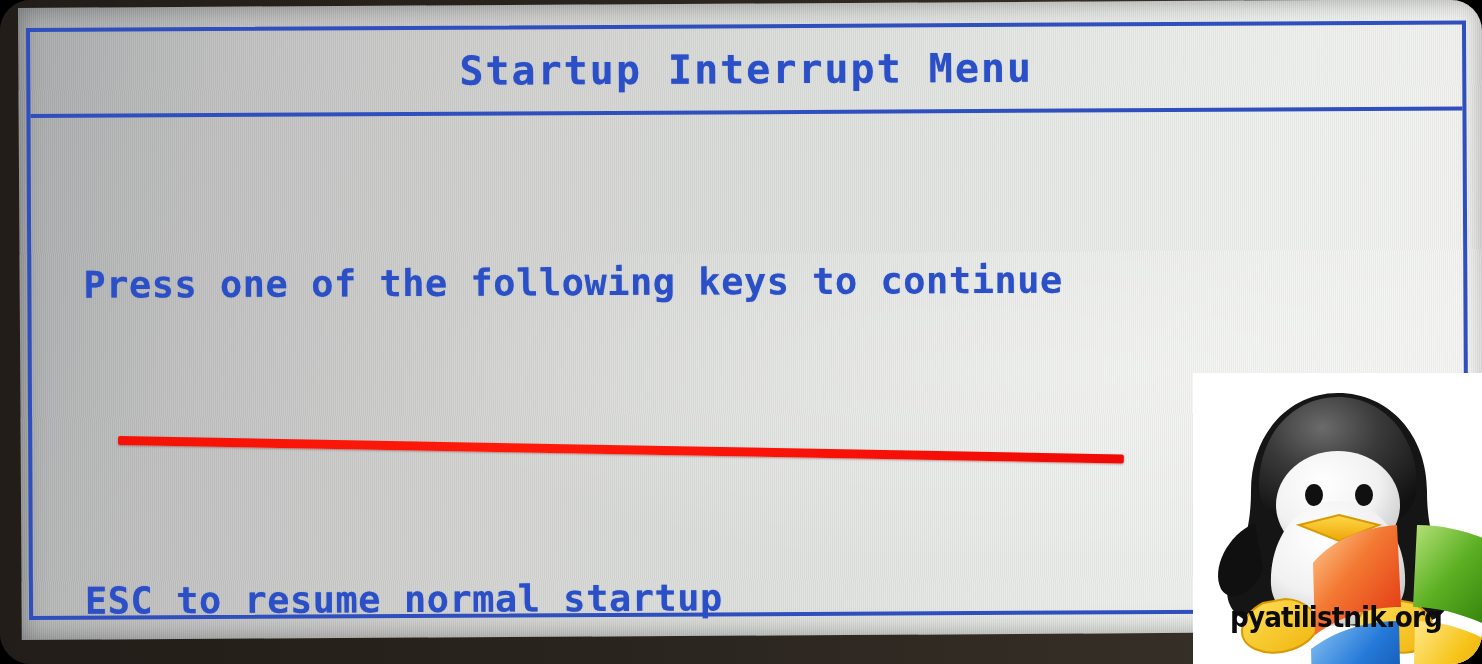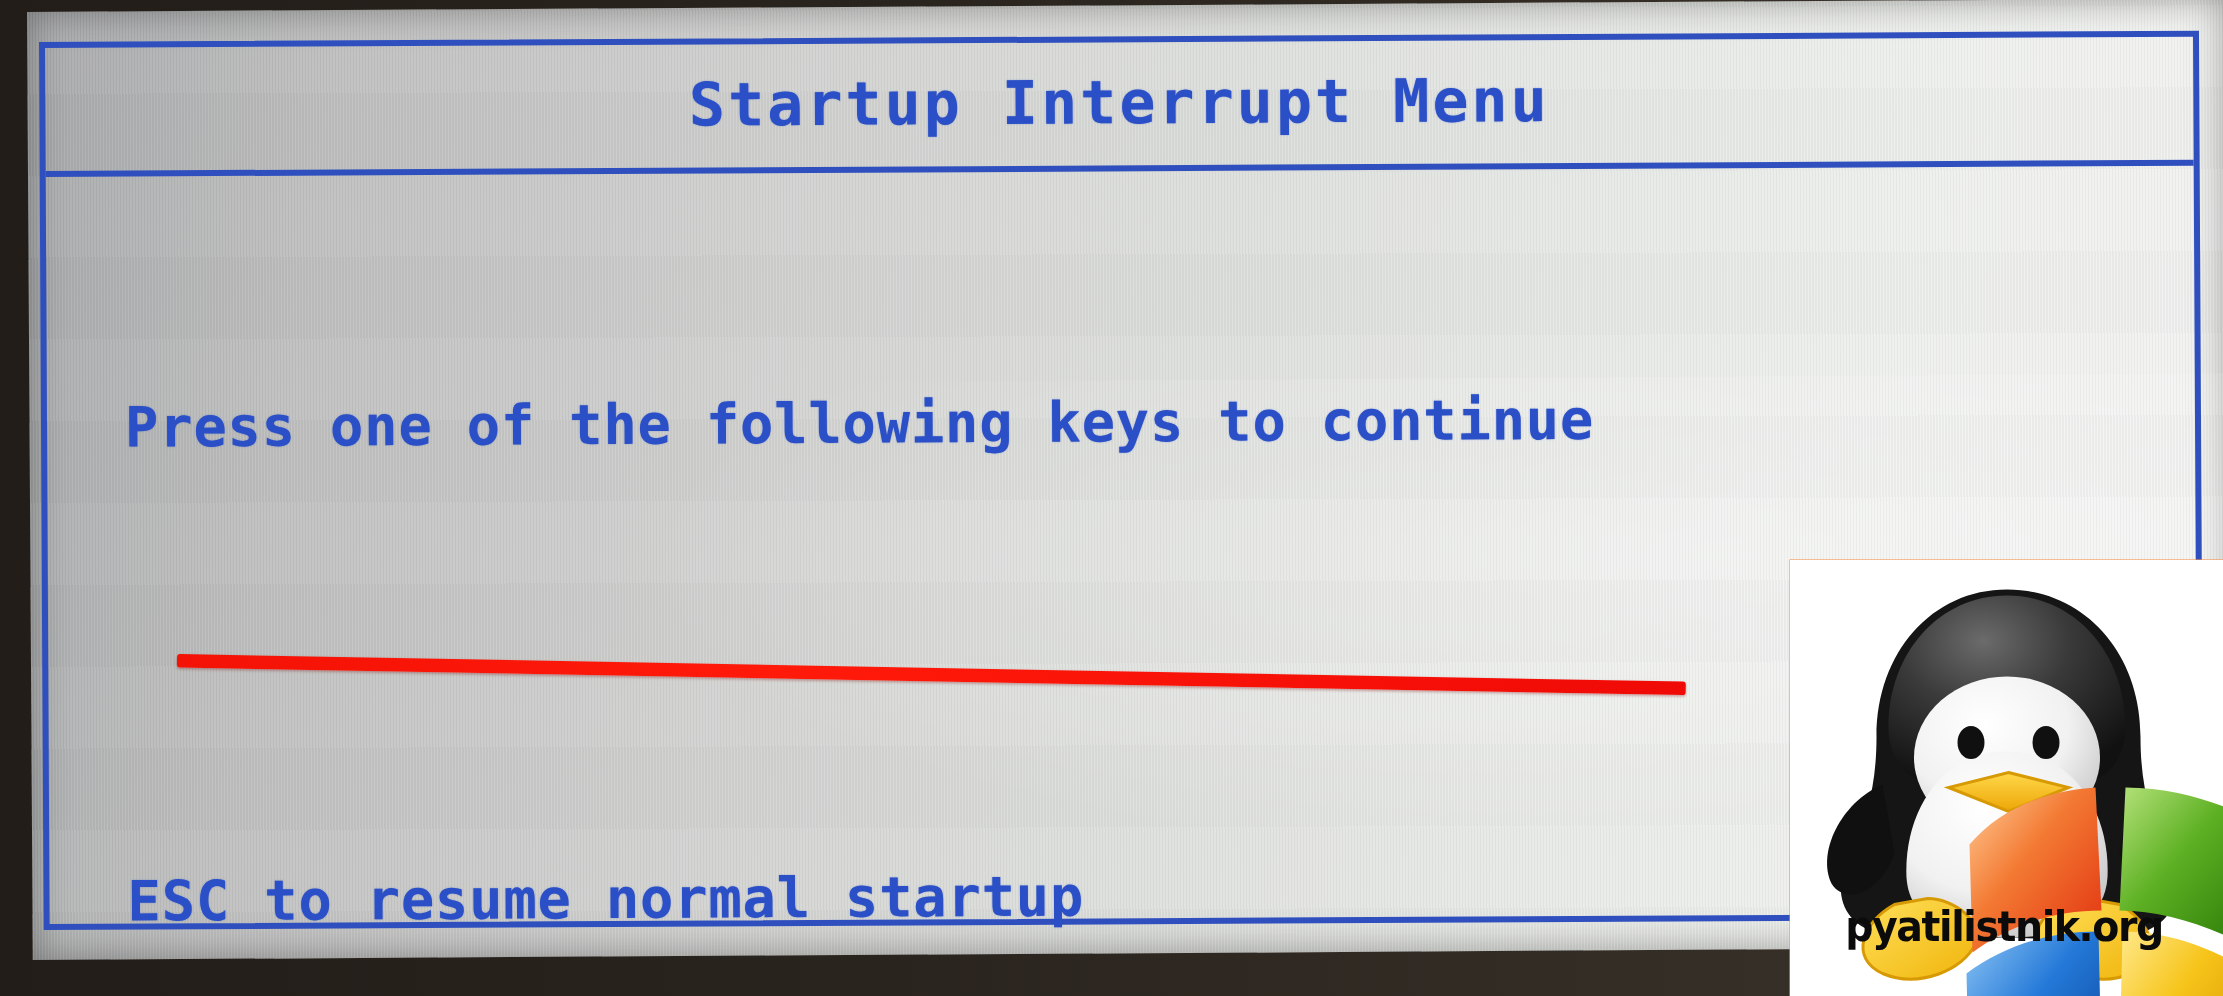--- a/index.html
+++ b/index.html
@@ -7,20 +7,21 @@
     padding: 0;
     background: #000;
   }
   #root {
     position: relative;
     width: 1482px;
     height: 664px;
     overflow: hidden;
     background: #1b1713;
     font-family: "DejaVu Sans Mono", "Liberation Mono", monospace;
+    border-radius: 31px;
   }
 
   
   .bezel {
     position: absolute;
     inset: 0;
     background:
       linear-gradient(90deg, #221d18 0%, #2a241e 40%, #3a342c 100%);
   }
 

